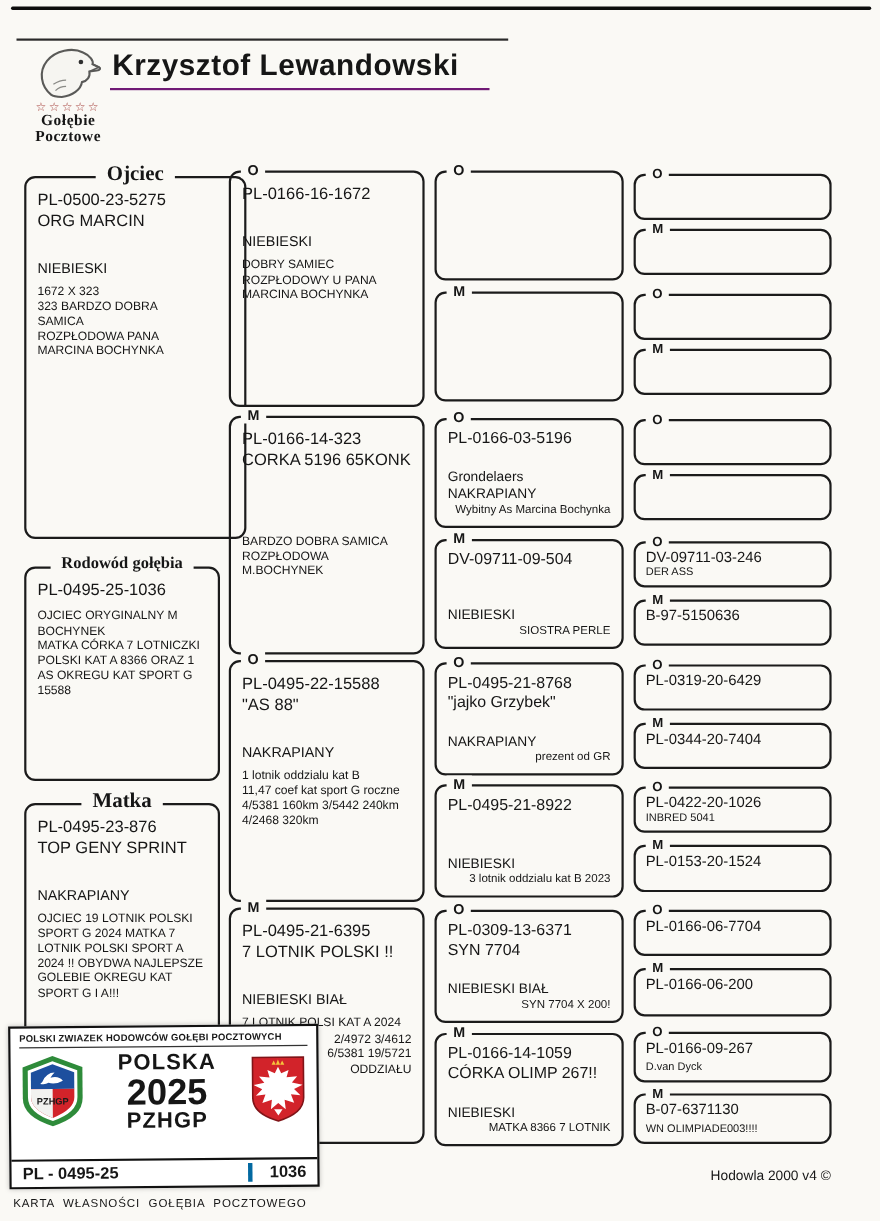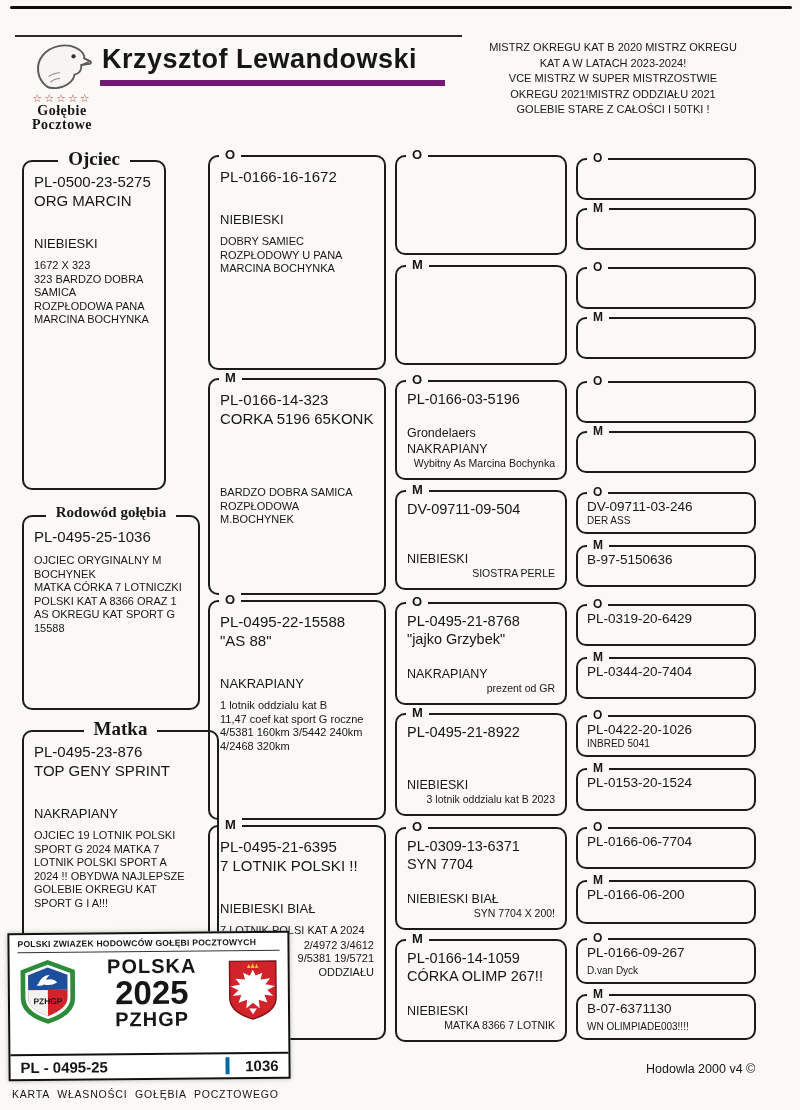--- a/index.html
+++ b/index.html
@@ -9,21 +9,21 @@
 
   .scanline-top { position:absolute; left:10px; top:6px; width:782px; height:3px; background:#0d0d0d; border-radius:2px; }
   .header-rule  { position:absolute; left:15px; top:35px; width:447px; height:2px; background:#2a2a2a; }
 
   .logo { position:absolute; left:20px; top:40px; width:84px; text-align:center; }
   .logo svg { display:block; margin:0 auto; }
   .stars { color:#a84742; font-size:11px; letter-spacing:2px; line-height:11px; margin-top:1px; }
   .logo-t1, .logo-t2 { font-family:"Liberation Serif", serif; font-weight:bold; font-size:14px; line-height:14px; letter-spacing:.5px; }
 
   .breeder { position:absolute; left:100px; top:44px; margin:0; font-size:27px; font-weight:bold;
-             letter-spacing:.5px; border-bottom:6px solid #701a75; padding:0 28px 5px 2px; }
+             letter-spacing:.5px; border-bottom:2px solid #701a75; padding:0 28px 5px 2px; }
 
   .achievements { position:absolute; left:460px; top:40px; width:306px; font-size:11px; line-height:15.5px;
                   text-align:center; white-space:pre-line; }
 
   .pbox { position:absolute; border:2px solid #1b1b1b; border-radius:10px; }
   .tag  { position:absolute; top:-10px; left:9px; background:#faf9f5; padding:0 6px; font-weight:bold; font-size:13px; }
   .tag-sm { top:-9px; font-size:12px; }
   .sec  { position:absolute; top:-14px; left:0; right:0; text-align:center; }
   .sec .sec-txt { background:#faf9f5; padding:0 10px; font-family:"Liberation Serif", serif; font-weight:bold; font-size:19px; }
   .sec-sm .sec-txt { font-size:15px; }
@@ -77,27 +77,22 @@
         <path d="M20 44 Q24 40 30 40 M18 38 Q24 34 30 34" stroke="#8a8a86" stroke-width="1.2" fill="none"></path>
       </svg>
     </span>
     <div class="stars">☆☆☆☆☆</div>
     <div class="logo-t1">Gołębie</div>
     <div class="logo-t2">Pocztowe</div>
   </div>
 
   <h1 class="breeder">Krzysztof Lewandowski</h1>
 
-  <div class="achievements">MISTRZ OKREGU KAT B 2020 MISTRZ OKREGU
-KAT A W LATACH 2023-2024!
-VCE MISTRZ W SUPER MISTRZOSTWIE
-OKREGU 2021!MISTRZ ODDZIAŁU 2021
-GOLEBIE STARE Z CAŁOŚCI I 50TKI !</div>
-
-  <div class="pbox" style="left:22px;top:160px;width:144px;height:330px">
+
+  <div class="pbox" style="left:22px;top:160px;width:202px;height:330px">
     <span class="sec"><span class="sec-txt">Ojciec</span></span>
     <div class="ring">PL-0500-23-5275
 ORG MARCIN</div>
     <div class="colorline">NIEBIESKI</div>
     <div class="desc">1672 X 323
 323 BARDZO DOBRA
 SAMICA
 ROZPŁODOWA PANA
 MARCINA BOCHYNKA</div>
   </div>
@@ -106,21 +101,21 @@
     <span class="sec sec-sm"><span class="sec-txt">Rodowód gołębia</span></span>
     <div class="ring">PL-0495-25-1036</div>
     <div class="desc" style="">OJCIEC ORYGINALNY M
 BOCHYNEK
 MATKA CÓRKA 7 LOTNICZKI
 POLSKI KAT A 8366  ORAZ 1
 AS OKREGU KAT SPORT G
 15588</div>
   </div>
 
-  <div class="pbox" style="left:22px;top:730px;width:197px;height:310px">
+  <div class="pbox" style="left:22px;top:730px;width:178px;height:310px">
     <span class="sec"><span class="sec-txt">Matka</span></span>
     <div class="ring">PL-0495-23-876
 TOP GENY SPRINT</div>
     <div class="colorline">NAKRAPIANY</div>
     <div class="desc">OJCIEC 19 LOTNIK POLSKI
 SPORT G 2024 MATKA 7
 LOTNIK POLSKI SPORT A
 2024 !! OBYDWA NAJLEPSZE
 GOLEBIE OKREGU KAT
 SPORT G I A!!!</div>
@@ -155,21 +150,21 @@
 4/2468 320km</div>
   </div>
 
   <div class="pbox" style="left:208px;top:825px;width:178px;height:215px">
     <span class="tag">M</span>
     <div class="ring">PL-0495-21-6395
 7 LOTNIK POLSKI !!</div>
     <div class="colorline">NIEBIESKI BIAŁ</div>
     <div class="desc">7 LOTNIK POLSI KAT A 2024</div>
     <div class="desc desc-r" style="margin-top:1px">2/4972 3/4612
-9/5381 19/5721
+6/5381 19/5721
 ODDZIAŁU</div>
   </div>
 
   <div class="pbox pbox3" style="left:395px;top:155px;width:172px;height:100px">
     <span class="tag">O</span>
     <div class="ring"></div>
     <div class="grp">
       <div class="mid"></div>
       <div class="small"></div>
     </div>

